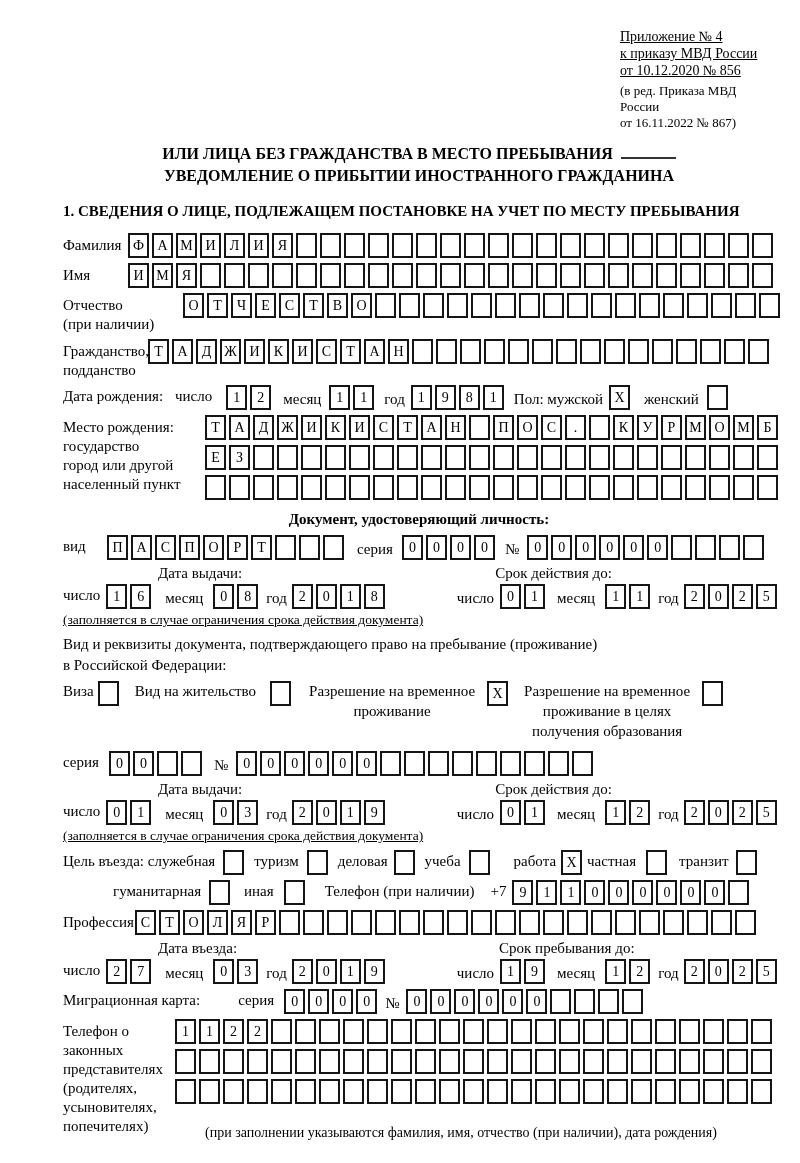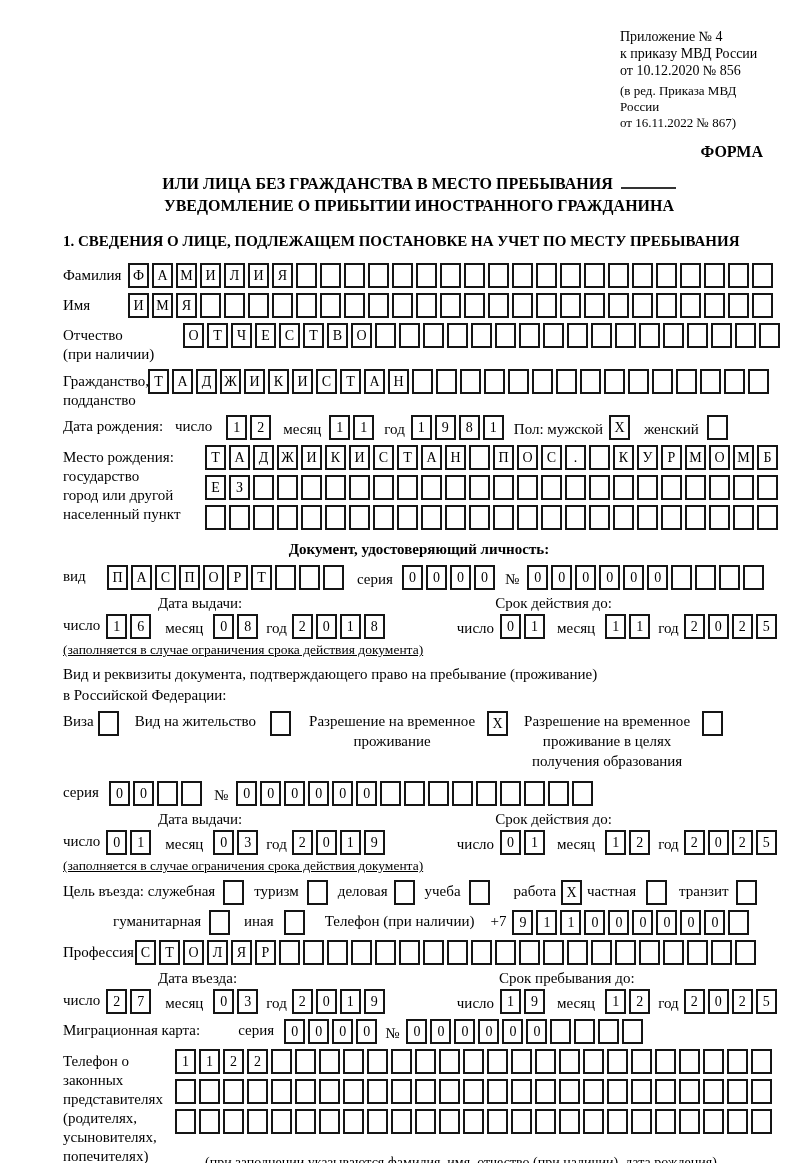--- a/index.html
+++ b/index.html
@@ -2,21 +2,21 @@
 <html><head>
 <meta charset="utf-8">
 <style>
   html,body{margin:0;padding:0;background:#fff;}
   .page{
     width:800px;height:1163px;box-sizing:border-box;
     padding:28px 25px 0 63px;
     font-family:"Liberation Serif","DejaVu Serif",serif;
     color:#000;font-size:15px;overflow:hidden;position:relative;background:#fff;
   }
-  .appendix{margin-left:557px;font-size:14px;line-height:17px;}
+  .appendix{margin-left:557px;font-size:14px;line-height:17px;text-decoration:underline;}
   .appendix-note{font-size:13px;line-height:16px;margin-top:4px;margin-left:557px;}
   .forma{text-align:right;padding-right:12px;font-weight:bold;font-size:16px;margin-top:12px;}
   .title{text-align:center;font-weight:bold;font-size:16px;margin-top:12px;line-height:22px;}
   .blank-line{display:inline-block;width:55px;border-bottom:2px solid #333;height:13px;margin-left:8px;}
   .section{font-weight:bold;font-size:15px;margin-top:16px;margin-bottom:13px;}
   .frow{display:flex;align-items:flex-start;margin-bottom:5px;}
   .flabel{flex:none;line-height:19px;padding-top:3px;}
   .cells{display:flex;gap:3px;flex:none;}
   .cell{
     flex:none;width:21px;height:25px;border:2px solid #151515;box-sizing:border-box;
@@ -41,21 +41,20 @@
   <div class="appendix">
     <div>Приложение № 4</div>
     <div>к приказу МВД России</div>
     <div>от 10.12.2020 № 856</div>
   </div>
   <div class="appendix-note">
     <div>(в ред. Приказа МВД России</div>
     <div>от 16.11.2022 № 867)</div>
   </div>
 
-  <div class="forma">ФОРМА</div>
 
   <div class="title">
     <div><span>ИЛИ ЛИЦА БЕЗ ГРАЖДАНСТВА В МЕСТО ПРЕБЫВАНИЯ</span><span class="blank-line"></span></div>
     <div>УВЕДОМЛЕНИЕ О ПРИБЫТИИ ИНОСТРАННОГО ГРАЖДАНИНА</div>
   </div>
 
   <div class="section">1. СВЕДЕНИЯ О ЛИЦЕ, ПОДЛЕЖАЩЕМ ПОСТАНОВКЕ НА УЧЕТ ПО МЕСТУ ПРЕБЫВАНИЯ</div>
 
   <div class="frow">
     <div class="flabel" style="width:65px">Фамилия</div>

